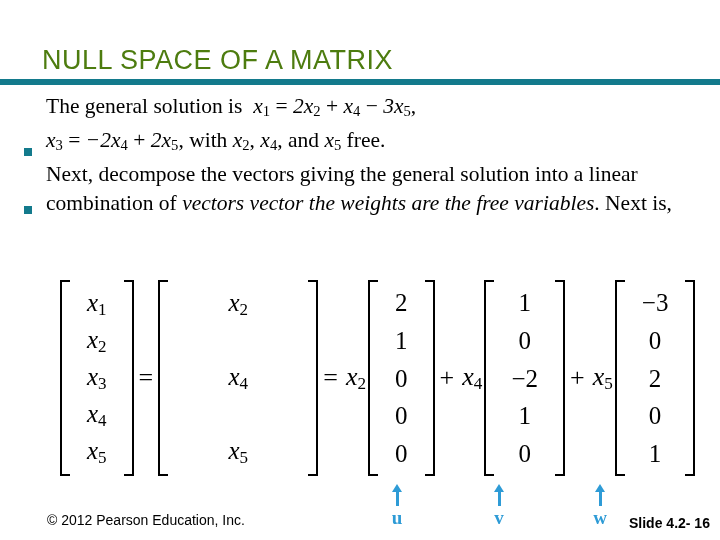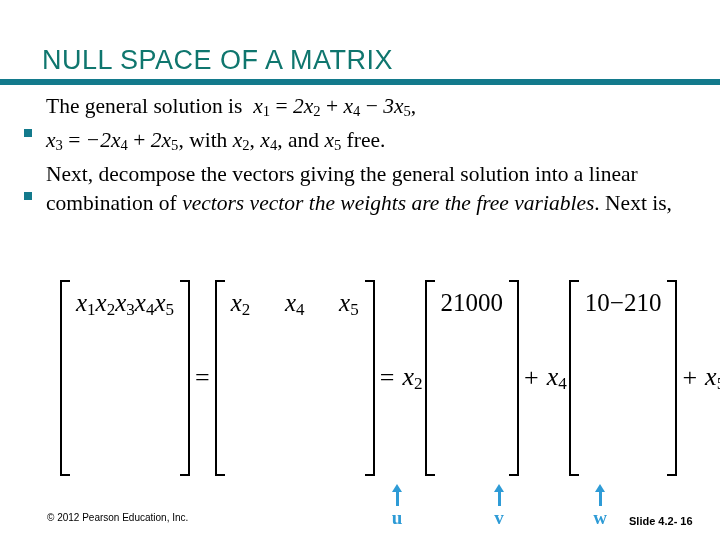--- a/index.html
+++ b/index.html
@@ -18,42 +18,42 @@
 
   
   #slide-title {
     position: absolute;
     left: 42px;
     top: 45px;
     font-family: "Liberation Sans", sans-serif;
     font-size: 27px;
     font-weight: 400;
     letter-spacing: 0.5px;
-    color: #0f766e;
+    color: #4d7c0f;
     white-space: nowrap;
   }
   #title-rule {
     position: absolute;
     left: 0;
     top: 79px;
     width: 720px;
     height: 6px;
     background: #137A8C;
   }
 
   
   #body {
     position: absolute;
     left: 24px;
     top: 92px;
     width: 676px;
   }
   .bullet-row {
     display: flex;
-    align-items: center;
+    align-items: flex-end;
   }
   .bullet-mark {
     width: 22px;
     flex: 0 0 22px;
     padding-top: 11px;
     text-align: left;
   }
   .bullet-mark i {
     display: inline-block;
     width: 8px;
@@ -106,23 +106,23 @@
   .coef sub {
     font-style: normal;
     font-size: 0.66em;
     vertical-align: -0.25em;
   }
 
   
   .matrix {
     position: relative;
     display: flex;
-    flex-direction: row;
+    flex-direction: column;
     justify-content: space-between;
-    padding: 8px 16px;
+    padding: 8px 27px;
     box-sizing: border-box;
     height: 196px;
   }
   .matrix::before,
   .matrix::after {
     content: "";
     position: absolute;
     top: 0;
     bottom: 0;
     width: 8px;
@@ -189,30 +189,30 @@
     color: #2E9BD6;
     margin-top: 1px;
   }
 
   
   #copyright {
     position: absolute;
     left: 47px;
     top: 512px;
     font-family: "Liberation Sans", sans-serif;
-    font-size: 10px;
+    font-size: 14px;
     color: #000000;
     white-space: nowrap;
   }
   #slide-number {
     position: absolute;
     left: 629px;
     top: 515px;
     font-family: "Liberation Sans", sans-serif;
-    font-size: 11px;
+    font-size: 14px;
     font-weight: bold;
     color: #000000;
     white-space: nowrap;
   }
 </style>
 </head>
 <body>
 
 <div id="slide-title">NULL SPACE OF A MATRIX</div>
 <div id="title-rule"></div>

